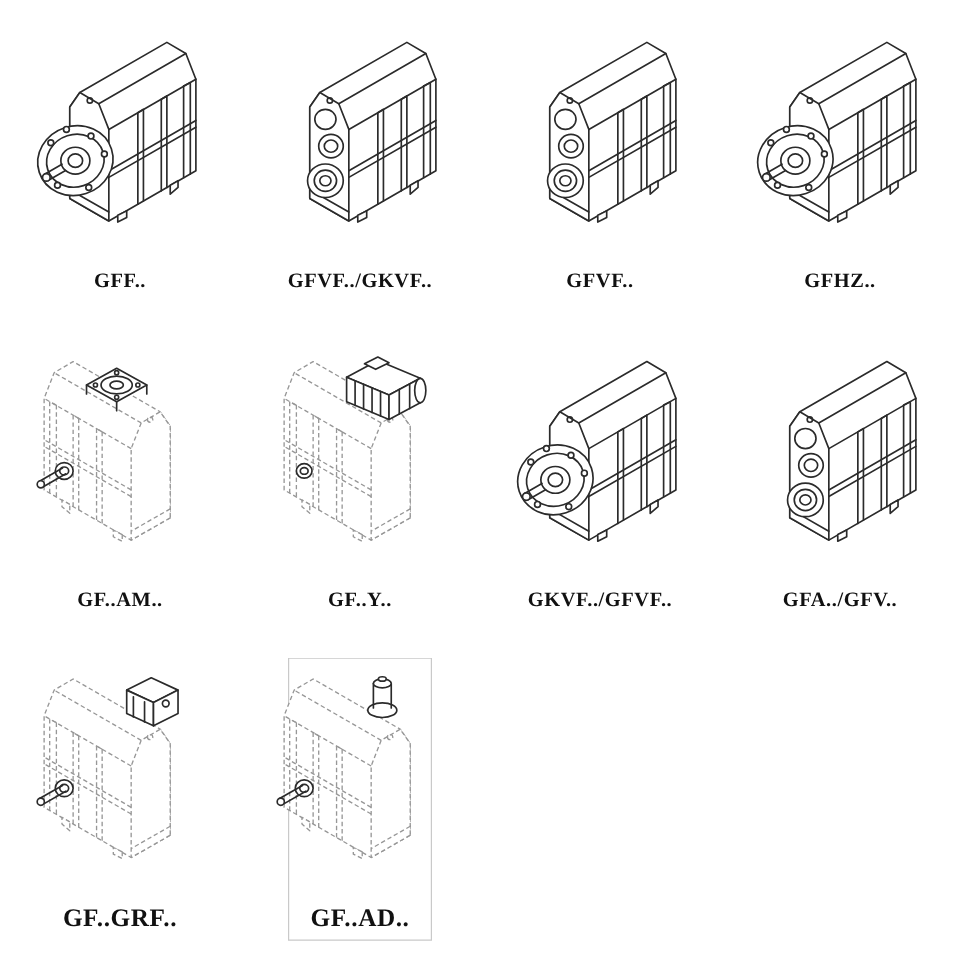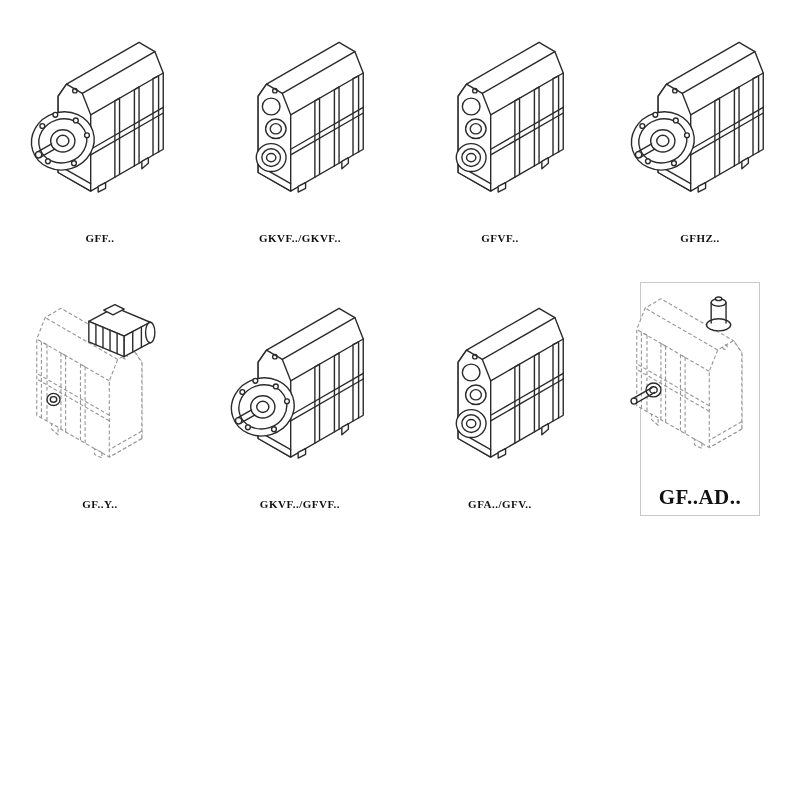--- a/index.html
+++ b/index.html
@@ -1,20 +1,20 @@
 <!DOCTYPE html>
 <html><head>
 <meta charset="utf-8">
 <style>
   html,body{margin:0;padding:0;background:#ffffff;}
   body{width:800px;height:800px;overflow:hidden;font-family:"Liberation Serif",serif;}
   .catalog{display:grid;grid-template-columns:repeat(4,200px);grid-template-rows:266px 266px 268px;width:800px;}
   .cell{display:flex;flex-direction:column;align-items:center;justify-content:flex-end;padding-bottom:6px;box-sizing:border-box;}
   .cell svg.drawing{width:186px;height:208px;display:block;}
-  .cap{font-weight:700;font-size:11px;color:#111;letter-spacing:0.5px;margin-top:2px;text-align:center;}
+  .cap{font-weight:700;font-size:17px;color:#111;letter-spacing:0.5px;margin-top:2px;text-align:center;}
   .cap.big{font-size:21px;}
   .framed{box-shadow:inset 0 0 0 1px #c9c9c9;justify-content:flex-end;}
   
   .ink{stroke:#2b2b2b;fill:none;stroke-width:1.5;stroke-linejoin:round;stroke-linecap:round;}
   .dashedln{stroke:#979797;fill:none;stroke-width:1.2;stroke-dasharray:4 2.5;stroke-linejoin:round;}
   #defs-holder{position:absolute;width:0;height:0;overflow:hidden;}
 </style>
 </head>
 <body>
 
@@ -165,39 +165,45 @@
     <svg class="drawing" viewBox="0 0 200 200">
         <use href="#sym-flange" xlink:href="#sym-flange"></use>
       </svg>
     <figcaption class="cap">GFF..</figcaption>
   </figure>
 
   <figure class="cell">
     <svg class="drawing" viewBox="0 0 200 200">
         <use href="#sym-hollow" xlink:href="#sym-hollow"></use>
       </svg>
-    <figcaption class="cap">GKVF../GKVF..</figcaption>
+    <figcaption class="cap">GFVF../GKVF..</figcaption>
   </figure>
 
   <figure class="cell">
     <svg class="drawing" viewBox="0 0 200 200">
         <use href="#sym-hollow" xlink:href="#sym-hollow"></use>
       </svg>
     <figcaption class="cap">GFVF..</figcaption>
   </figure>
 
   <figure class="cell">
     <svg class="drawing" viewBox="0 0 200 200">
         <use href="#sym-flange" xlink:href="#sym-flange"></use>
       </svg>
     <figcaption class="cap">GFHZ..</figcaption>
   </figure>
 
 
 
+  <figure class="cell">
+    <svg class="drawing" viewBox="0 0 200 200">
+        <use href="#sym-dash-flangetop" xlink:href="#sym-dash-flangetop"></use>
+      </svg>
+    <figcaption class="cap">GF..AM..</figcaption>
+  </figure>
 
   <figure class="cell">
     <svg class="drawing" viewBox="0 0 200 200">
         <use href="#sym-dash-motor" xlink:href="#sym-dash-motor"></use>
       </svg>
     <figcaption class="cap">GF..Y..</figcaption>
   </figure>
 
   <figure class="cell">
     <svg class="drawing" viewBox="0 0 200 200">
@@ -206,20 +212,26 @@
     <figcaption class="cap">GKVF../GFVF..</figcaption>
   </figure>
 
   <figure class="cell">
     <svg class="drawing" viewBox="0 0 200 200">
         <use href="#sym-hollow" xlink:href="#sym-hollow"></use>
       </svg>
     <figcaption class="cap">GFA../GFV..</figcaption>
   </figure>
 
+  <figure class="cell">
+    <svg class="drawing" viewBox="0 0 200 200">
+        <use href="#sym-dash-adapter" xlink:href="#sym-dash-adapter"></use>
+      </svg>
+    <figcaption class="cap big">GF..GRF..</figcaption>
+  </figure>
 
   <figure class="cell framed">
     <svg class="drawing" viewBox="0 0 200 200">
         <use href="#sym-dash-plain" xlink:href="#sym-dash-plain"></use>
       </svg>
     <figcaption class="cap big">GF..AD..</figcaption>
   </figure>
 
 </div>
 

